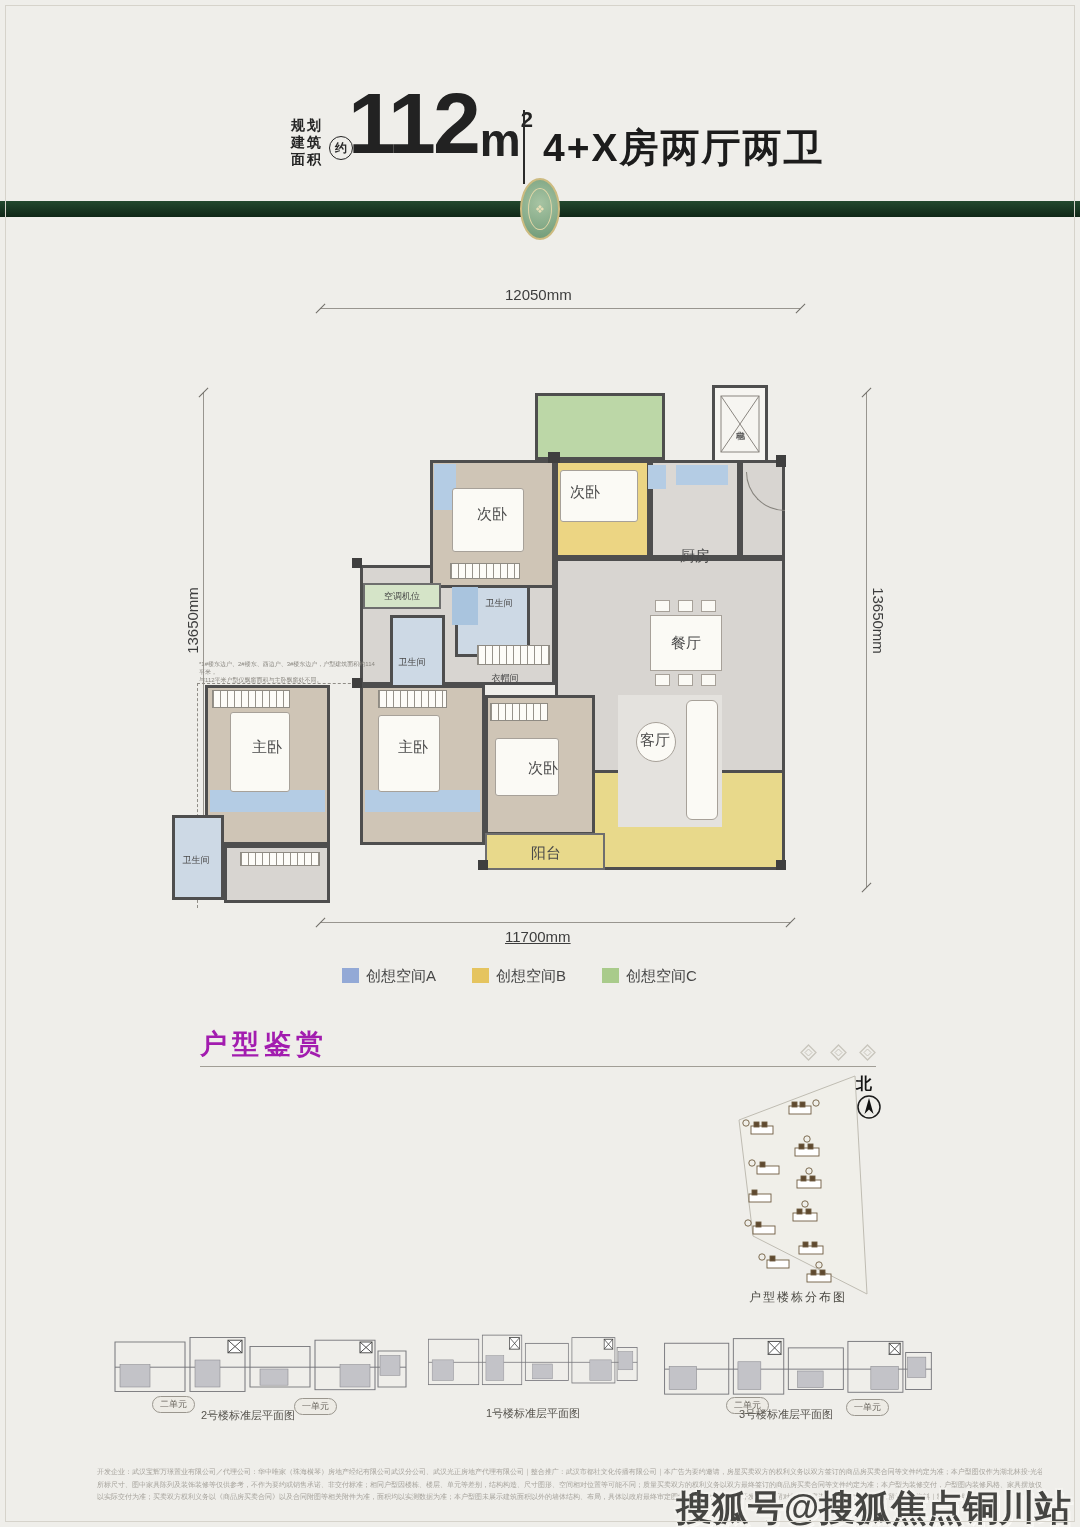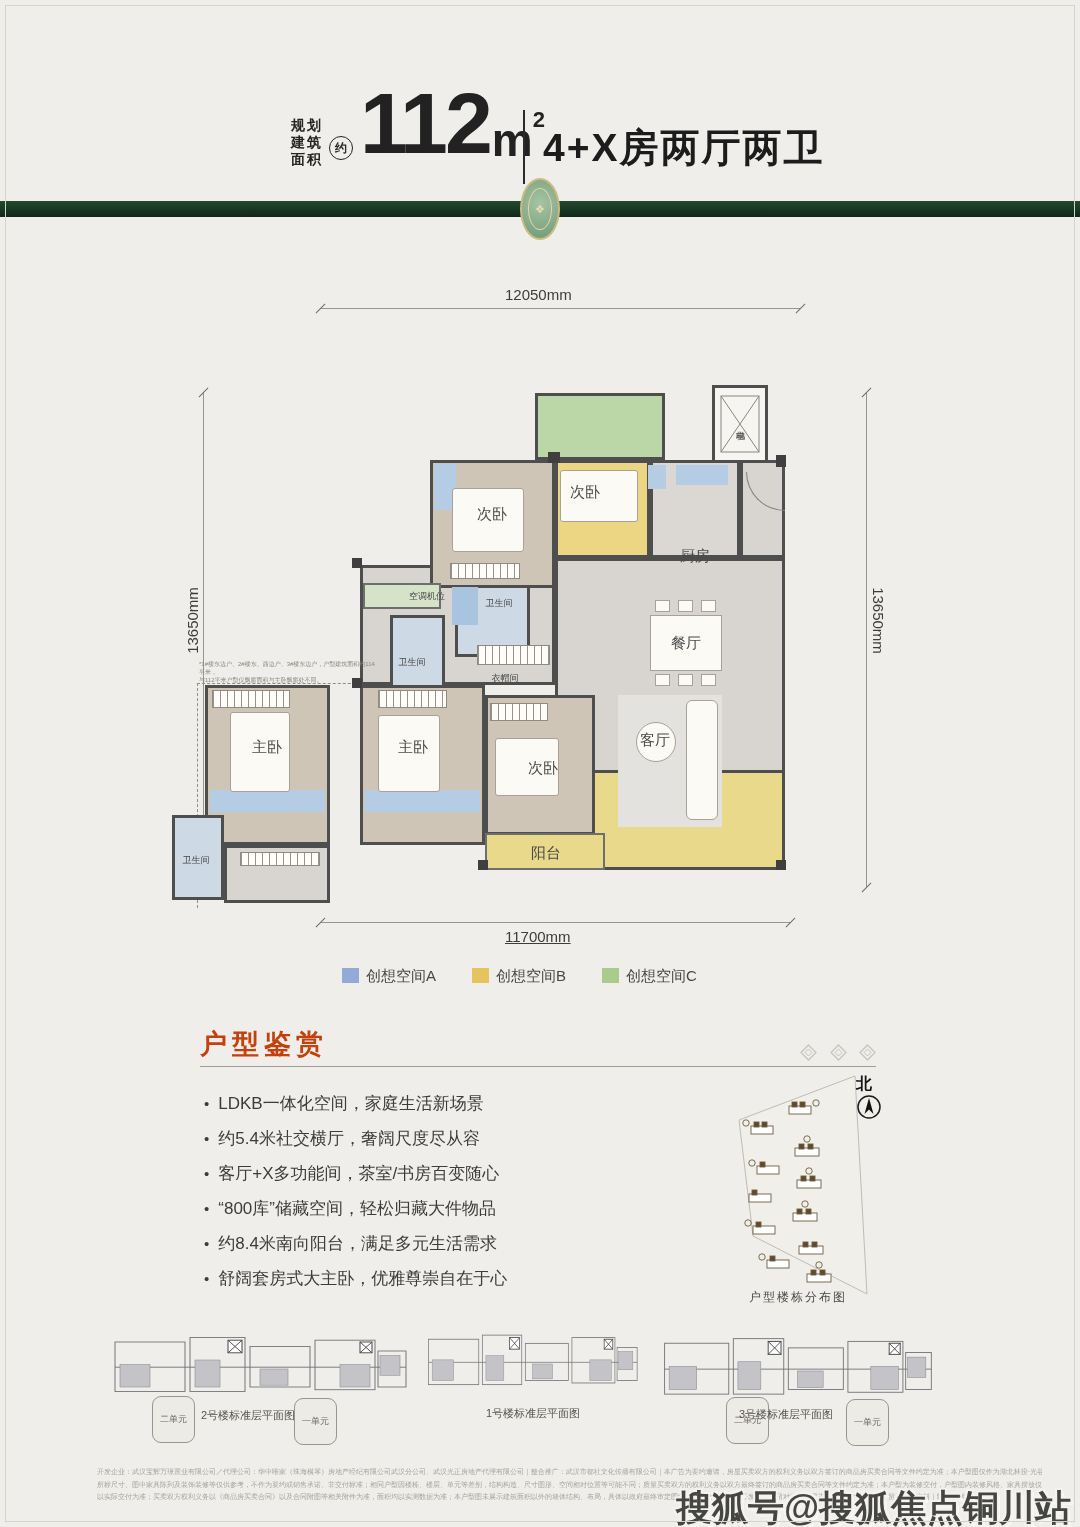--- a/index.html
+++ b/index.html
@@ -7,21 +7,21 @@
           font-family:"Liberation Sans","DejaVu Sans",sans-serif;color:#2b2b2b;}
   .abs{position:absolute;}
   .frame{position:absolute;inset:5px;border:1px solid #d6d3cb;pointer-events:none;z-index:60;}
 
   
   .hdr-area-label{position:absolute;left:291px;top:117px;font-size:14px;font-weight:700;
                   line-height:17px;color:#242424;letter-spacing:2px;}
   .hdr-area-label span{display:block;}
   .approx{position:absolute;left:329px;top:136px;width:22px;height:22px;border:1.5px solid #242424;
           border-radius:50%;font-size:12px;line-height:22px;text-align:center;font-weight:700;}
-  .hdr-big{position:absolute;left:360px;top:84px;display:flex;align-items:flex-end;}
+  .hdr-big{position:absolute;left:348px;top:84px;display:flex;align-items:flex-end;}
   .hdr-val{font-size:86px;font-weight:700;line-height:0.92;letter-spacing:-3px;color:#222;}
   .hdr-unit{font-size:46px;font-weight:700;margin-left:2px;line-height:1;color:#222;}
   .hdr-exp{font-size:22px;font-weight:700;transform:translateY(-30px);color:#222;}
   .hdr-div{position:absolute;left:523px;top:110px;width:2px;height:74px;background:#2a2a2a;}
   .hdr-title{position:absolute;left:543px;top:121px;font-size:39px;font-weight:700;
              letter-spacing:2px;color:#1c1c1c;white-space:nowrap;}
 
   
   .band{position:absolute;left:0;top:201px;width:1080px;height:16px;
         background:linear-gradient(180deg,#23492e,#102718);z-index:5;}
@@ -54,34 +54,34 @@
         color:#8a8780;z-index:30;}
   .arc{position:absolute;border-left:1px solid #85827c;border-bottom:1px solid #85827c;
        border-bottom-left-radius:40px;z-index:11;}
 
   
   .sw{position:absolute;width:17px;height:15px;z-index:10;}
   .leg-lbl{position:absolute;font-size:15px;color:#474747;z-index:10;white-space:nowrap;}
 
   
   .sec-title{position:absolute;left:200px;top:1026px;font-size:27px;font-weight:700;
-             letter-spacing:5px;color:#c2410c;}
+             letter-spacing:5px;color:#a21caf;}
   .sec-rule{position:absolute;left:200px;top:1066px;width:676px;height:1px;background:#a19e96;}
   .knot{position:absolute;top:1044px;width:17px;height:17px;z-index:9;}
   .bullets{position:absolute;left:204px;top:1093px;display:flex;flex-direction:column;gap:14px;}
   .bullet{font-size:17px;line-height:21px;color:#3c3c3c;white-space:nowrap;}
   .bullet::before{content:"•";margin-right:9px;font-size:15px;color:#3c3c3c;}
 
   
   .north{position:absolute;left:856px;top:1074px;font-size:16px;font-weight:700;color:#141414;z-index:9;}
   .siteplan-caption{position:absolute;left:718px;top:1289px;width:160px;text-align:center;
                     font-size:12px;color:#4c4a44;letter-spacing:2px;}
 
   
-  .unit-oval{position:absolute;border:1px solid #9a968e;border-radius:9px;padding:16px 7px;
+  .unit-oval{position:absolute;border:1px solid #9a968e;border-radius:9px;padding:1px 7px;
              font-size:9px;color:#6b675f;background:#edebe5;z-index:10;white-space:nowrap;}
   .thumb-cap{position:absolute;width:180px;text-align:center;font-size:11px;color:#55524c;z-index:10;}
 
   
   .disc{position:absolute;left:97px;top:1466px;width:945px;z-index:20;}
   .disc div{font-size:7px;line-height:12.5px;color:#a7a49d;white-space:nowrap;overflow:hidden;}
   .watermark{position:absolute;left:676px;top:1484px;font-size:36px;font-weight:700;color:#454542;
              letter-spacing:0px;z-index:40;white-space:nowrap;
              text-shadow:-2px -2px 0 #f4f3ef,2px -2px 0 #f4f3ef,-2px 2px 0 #f4f3ef,2px 2px 0 #f4f3ef,3px 3px 0 #fbfaf7;}
 </style>
@@ -198,21 +198,21 @@
   <div class="col" style="left:548px;top:452px;width:12px;height:11px;"></div>
   <div class="col" style="left:776px;top:455px;width:10px;height:12px;"></div>
   <div class="col" style="left:776px;top:860px;width:10px;height:10px;"></div>
   <div class="col" style="left:478px;top:860px;width:10px;height:10px;"></div>
   <div class="col" style="left:352px;top:678px;width:10px;height:10px;"></div>
   <div class="col" style="left:352px;top:558px;width:10px;height:10px;"></div>
 
   <div class="lbl" style="left:492px;top:514px;">次卧</div>
   <div class="lbl" style="left:585px;top:492px;">次卧</div>
   <div class="lbl" style="left:695px;top:556px;text-align:center;">厨房</div>
-  <div class="lbl small" style="left:402px;top:596px;margin-left:25px;">空调机位</div>
+  <div class="lbl small" style="left:402px;top:596px;">空调机位</div>
   <div class="lbl small" style="left:499px;top:603px;">卫生间</div>
   <div class="lbl small" style="left:412px;top:662px;">卫生间</div>
   <div class="lbl small" style="left:196px;top:860px;">卫生间</div>
   <div class="lbl small" style="left:505px;top:678px;">衣帽间</div>
   <div class="lbl" style="left:686px;top:643px;">餐厅</div>
   <div class="lbl" style="left:655px;top:740px;">客厅</div>
   <div class="lbl" style="left:267px;top:747px;">主卧</div>
   <div class="lbl" style="left:413px;top:747px;">主卧</div>
   <div class="lbl" style="left:543px;top:768px;">次卧</div>
   <div class="lbl" style="left:546px;top:853px;text-align:right;">阳台</div>
@@ -237,28 +237,20 @@
   </svg>
   <svg class="knot" style="left:830px;" viewBox="0 0 17 17">
     <path d="M8.5 1L16 8.5 8.5 16 1 8.5Z" fill="none" stroke="#c8c5bc" stroke-width="1.3"></path>
     <path d="M8.5 5L12 8.5 8.5 12 5 8.5Z" fill="none" stroke="#c8c5bc" stroke-width="1"></path>
   </svg>
   <svg class="knot" style="left:859px;" viewBox="0 0 17 17">
     <path d="M8.5 1L16 8.5 8.5 16 1 8.5Z" fill="none" stroke="#c8c5bc" stroke-width="1.3"></path>
     <path d="M8.5 5L12 8.5 8.5 12 5 8.5Z" fill="none" stroke="#c8c5bc" stroke-width="1"></path>
   </svg>
 
-  <div class="bullets">
-    <div class="bullet">LDKB一体化空间，家庭生活新场景</div>
-    <div class="bullet">约5.4米社交横厅，奢阔尺度尽从容</div>
-    <div class="bullet">客厅+X多功能间，茶室/书房百变随心</div>
-    <div class="bullet">“800库”储藏空间，轻松归藏大件物品</div>
-    <div class="bullet">约8.4米南向阳台，满足多元生活需求</div>
-    <div class="bullet">舒阔套房式大主卧，优雅尊崇自在于心</div>
-  </div>
 
   <svg class="abs" style="left:733px;top:1068px;z-index:8;" width="168" height="238" viewBox="0 0 168 238">
     <polygon points="122,8 6,52 20,168 134,226" fill="#f0efe9" stroke="#bfbcb2" stroke-width="1"></polygon>
     <g stroke="#6f5c40" stroke-width="0.9" fill="#ffffff">
       <g transform="translate(56,38)">
           <rect width="22" height="8"></rect>
           <rect x="3" y="-4" width="5" height="5" fill="#5f4a30"></rect>
           <rect x="11" y="-4" width="5" height="5" fill="#5f4a30"></rect>
           <circle cx="27" cy="-3" r="3.2" fill="none"></circle>
         </g>

